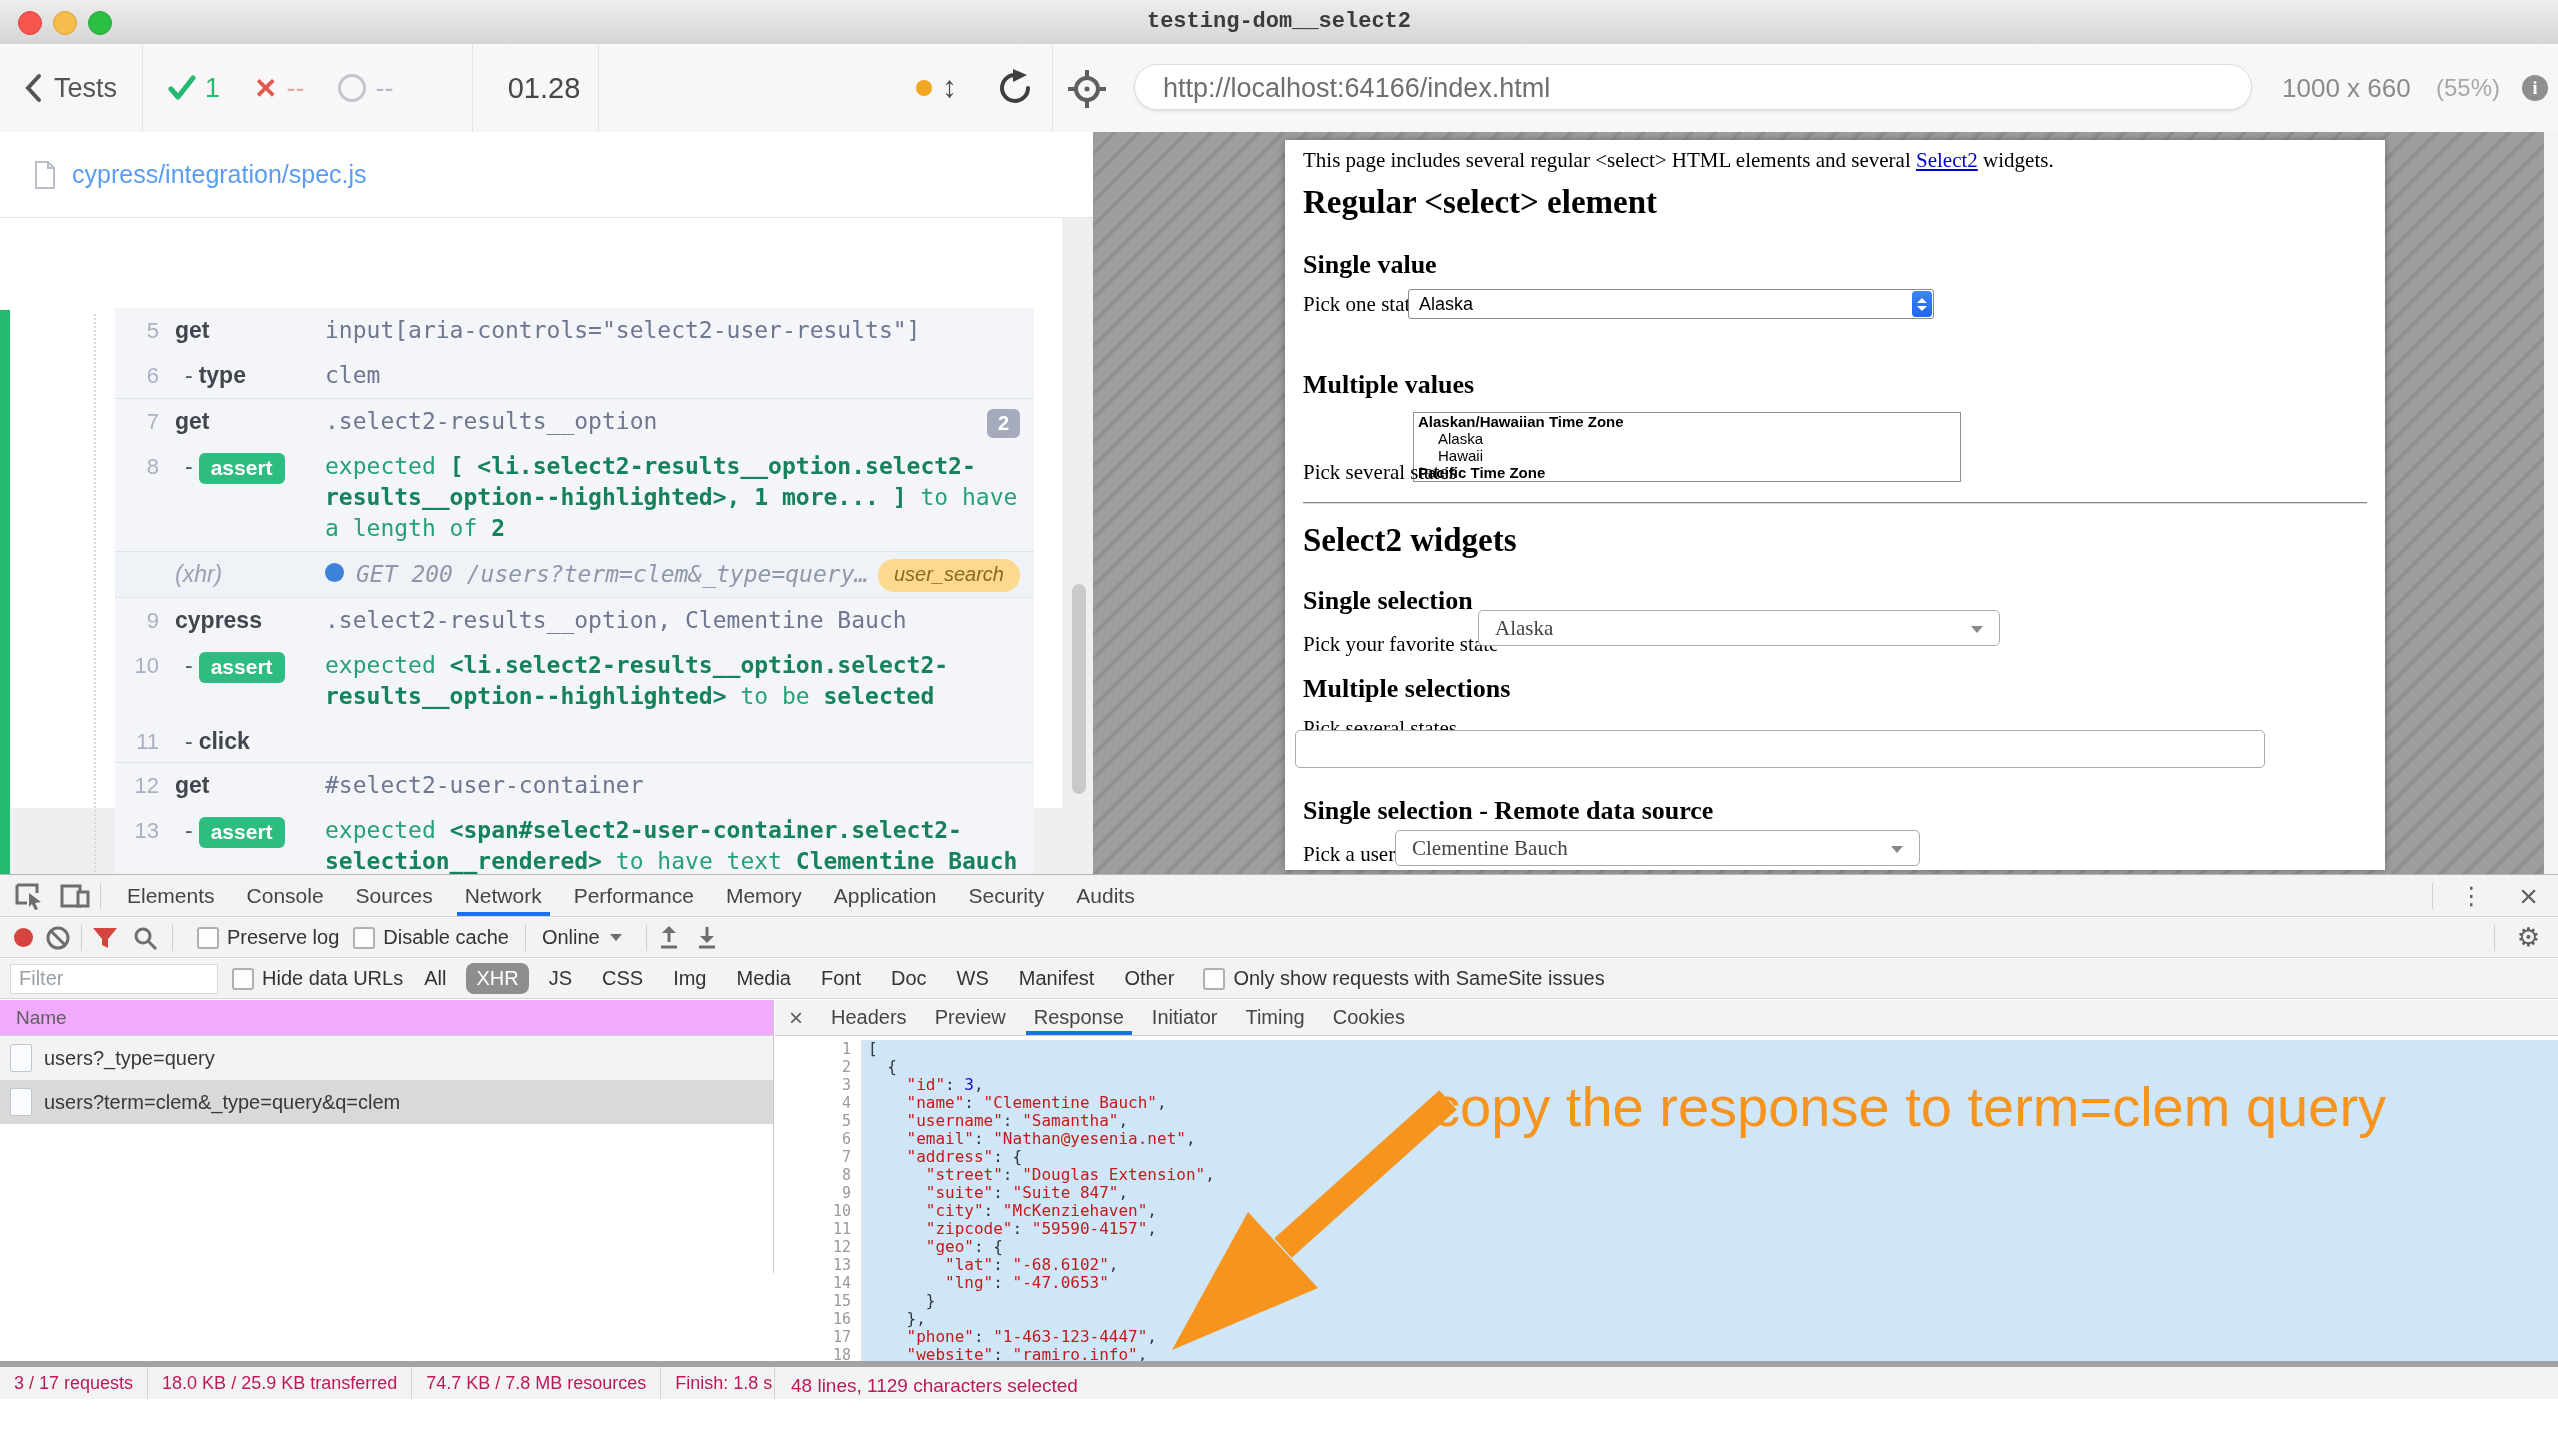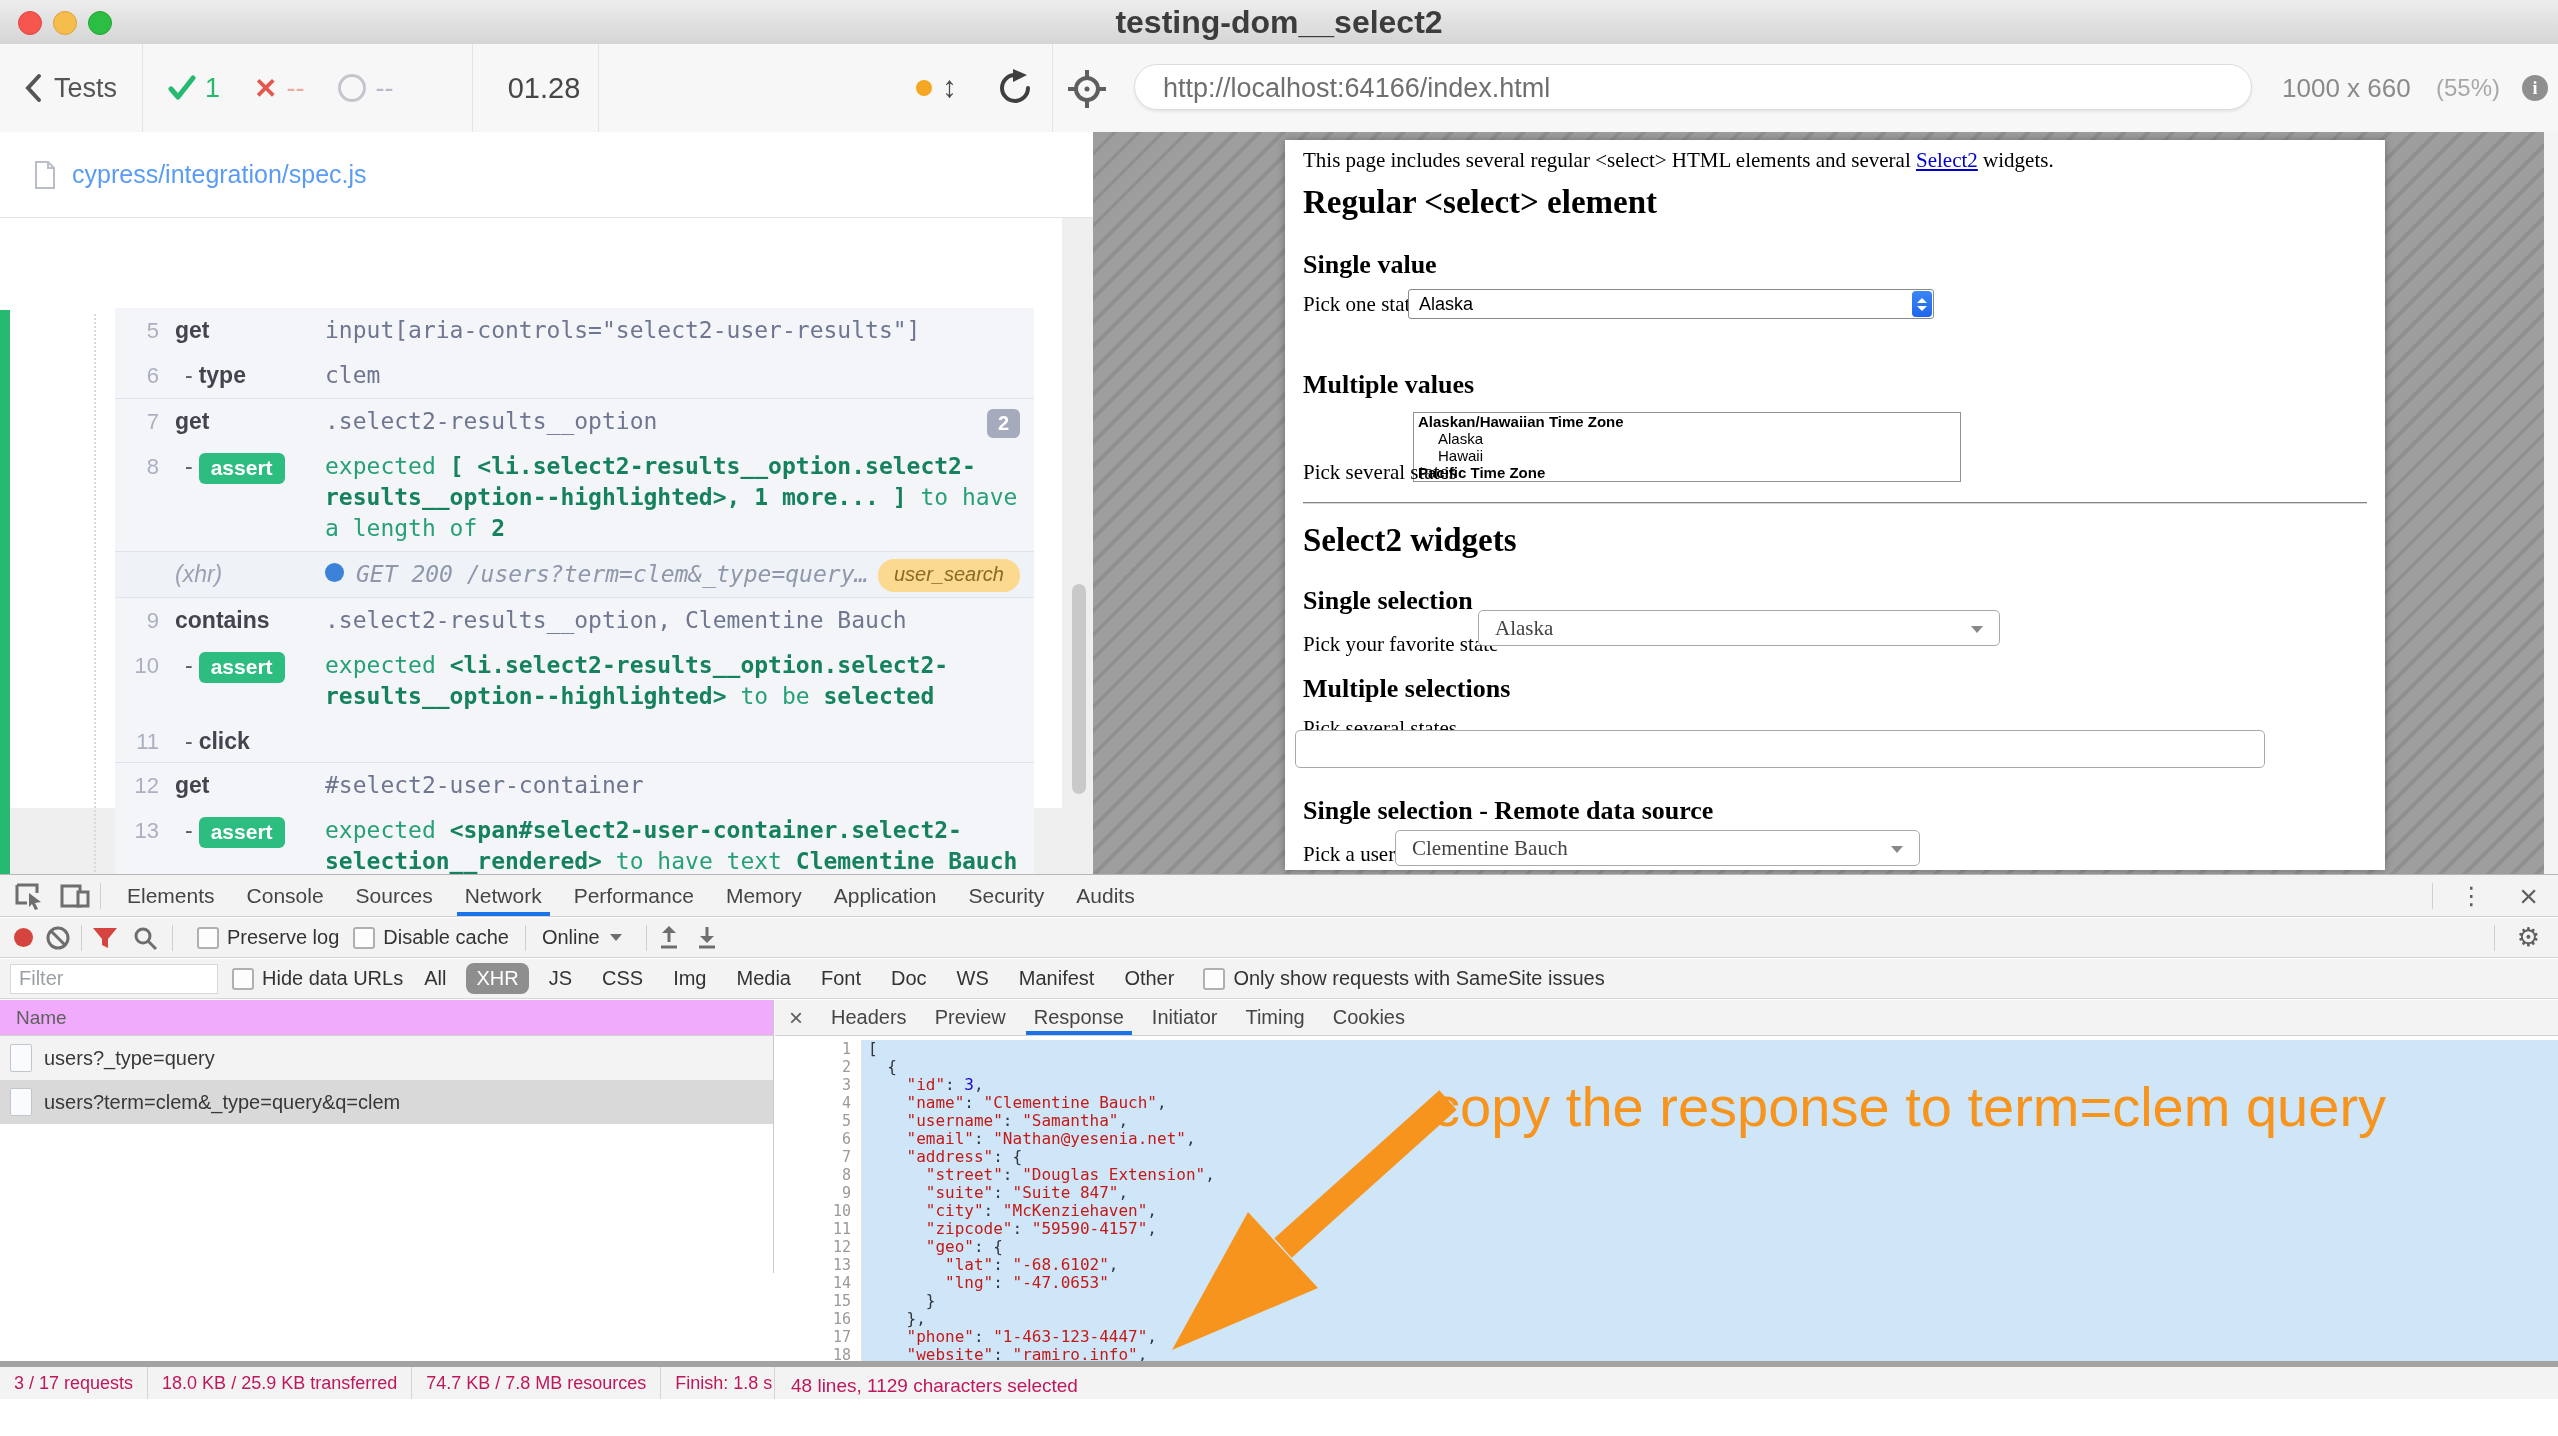--- a/index.html
+++ b/index.html
@@ -7,21 +7,21 @@
           font-family:"Liberation Sans",sans-serif;-webkit-font-smoothing:antialiased;}
   
   .titlebar{position:absolute;left:0;top:0;width:2558px;height:44px;
             background:linear-gradient(#ededed,#d5d5d5);border-bottom:1px solid #a9a9a9;}
   .traffic{position:absolute;top:11px;left:18px;display:flex;gap:11px;}
   .tl{width:22px;height:22px;border-radius:50%;}
   .tl-red{background:#f5564e;border:1px solid #e0443e;}
   .tl-yellow{background:#f5bd4c;border:1px solid #dfa133;}
   .tl-green{background:#2cbd43;border:1px solid #24a435;}
   .win-title{position:absolute;left:0;right:0;top:0;height:32px;line-height:44px;text-align:center;
-             font-size:32px;color:#3c3c3c;font-weight:bold;}
+             font-size:22px;color:#3c3c3c;font-weight:bold;font-family:Liberation Mono, monospace;}
   
   .cy-header{position:absolute;left:0;top:44px;width:2558px;height:88px;background:#f7f7f7;
              border-bottom:1px solid #dedede;}
   .cy-sep{position:absolute;top:0;width:1px;height:88px;background:#e3e3e3;}
   .back-btn{position:absolute;left:24px;top:0;height:88px;display:flex;align-items:center;gap:12px;
             color:#555;font-size:27px;}
   .stats{position:absolute;left:168px;top:0;height:88px;display:flex;align-items:center;gap:34px;}
   .stat{display:flex;align-items:center;gap:9px;font-size:27px;}
   .stat-pass{color:#26b970;}
   .stat-fail{color:#e4574c;}
@@ -265,21 +265,21 @@
             <span class="cmd-num"></span>
             <span class="cmd-method xhr-label">
               <span>(xhr)</span>
             </span>
             <span class="cmd-msg"><span class="xhr-dot"></span><span class="xhr-text">GET 200 /users?term=clem&amp;_type=query…</span></span>
             <span class="route-badge">user_search</span>
           </div>
           <div class="cmd-row cmd-divider">
             <span class="cmd-num">9</span>
             <span class="cmd-method">
-              <span>contains</span>
+              <span>cypress</span>
             </span>
             <span class="cmd-msg"><span>.select2-results__option, Clementine Bauch</span></span>
           </div>
           <div class="cmd-row">
             <span class="cmd-num">10</span>
             <span class="cmd-method">
               <span class="cmd-dash">-</span>
               <span class="assert-pill">assert</span>
             </span>
             <span class="cmd-msg"><span class="seg-normal">expected </span><span class="seg-strong">&lt;li.select2-results__option.select2-results__option--highlighted&gt;</span><span class="seg-normal"> to be </span><span class="seg-strong">selected</span></span>

